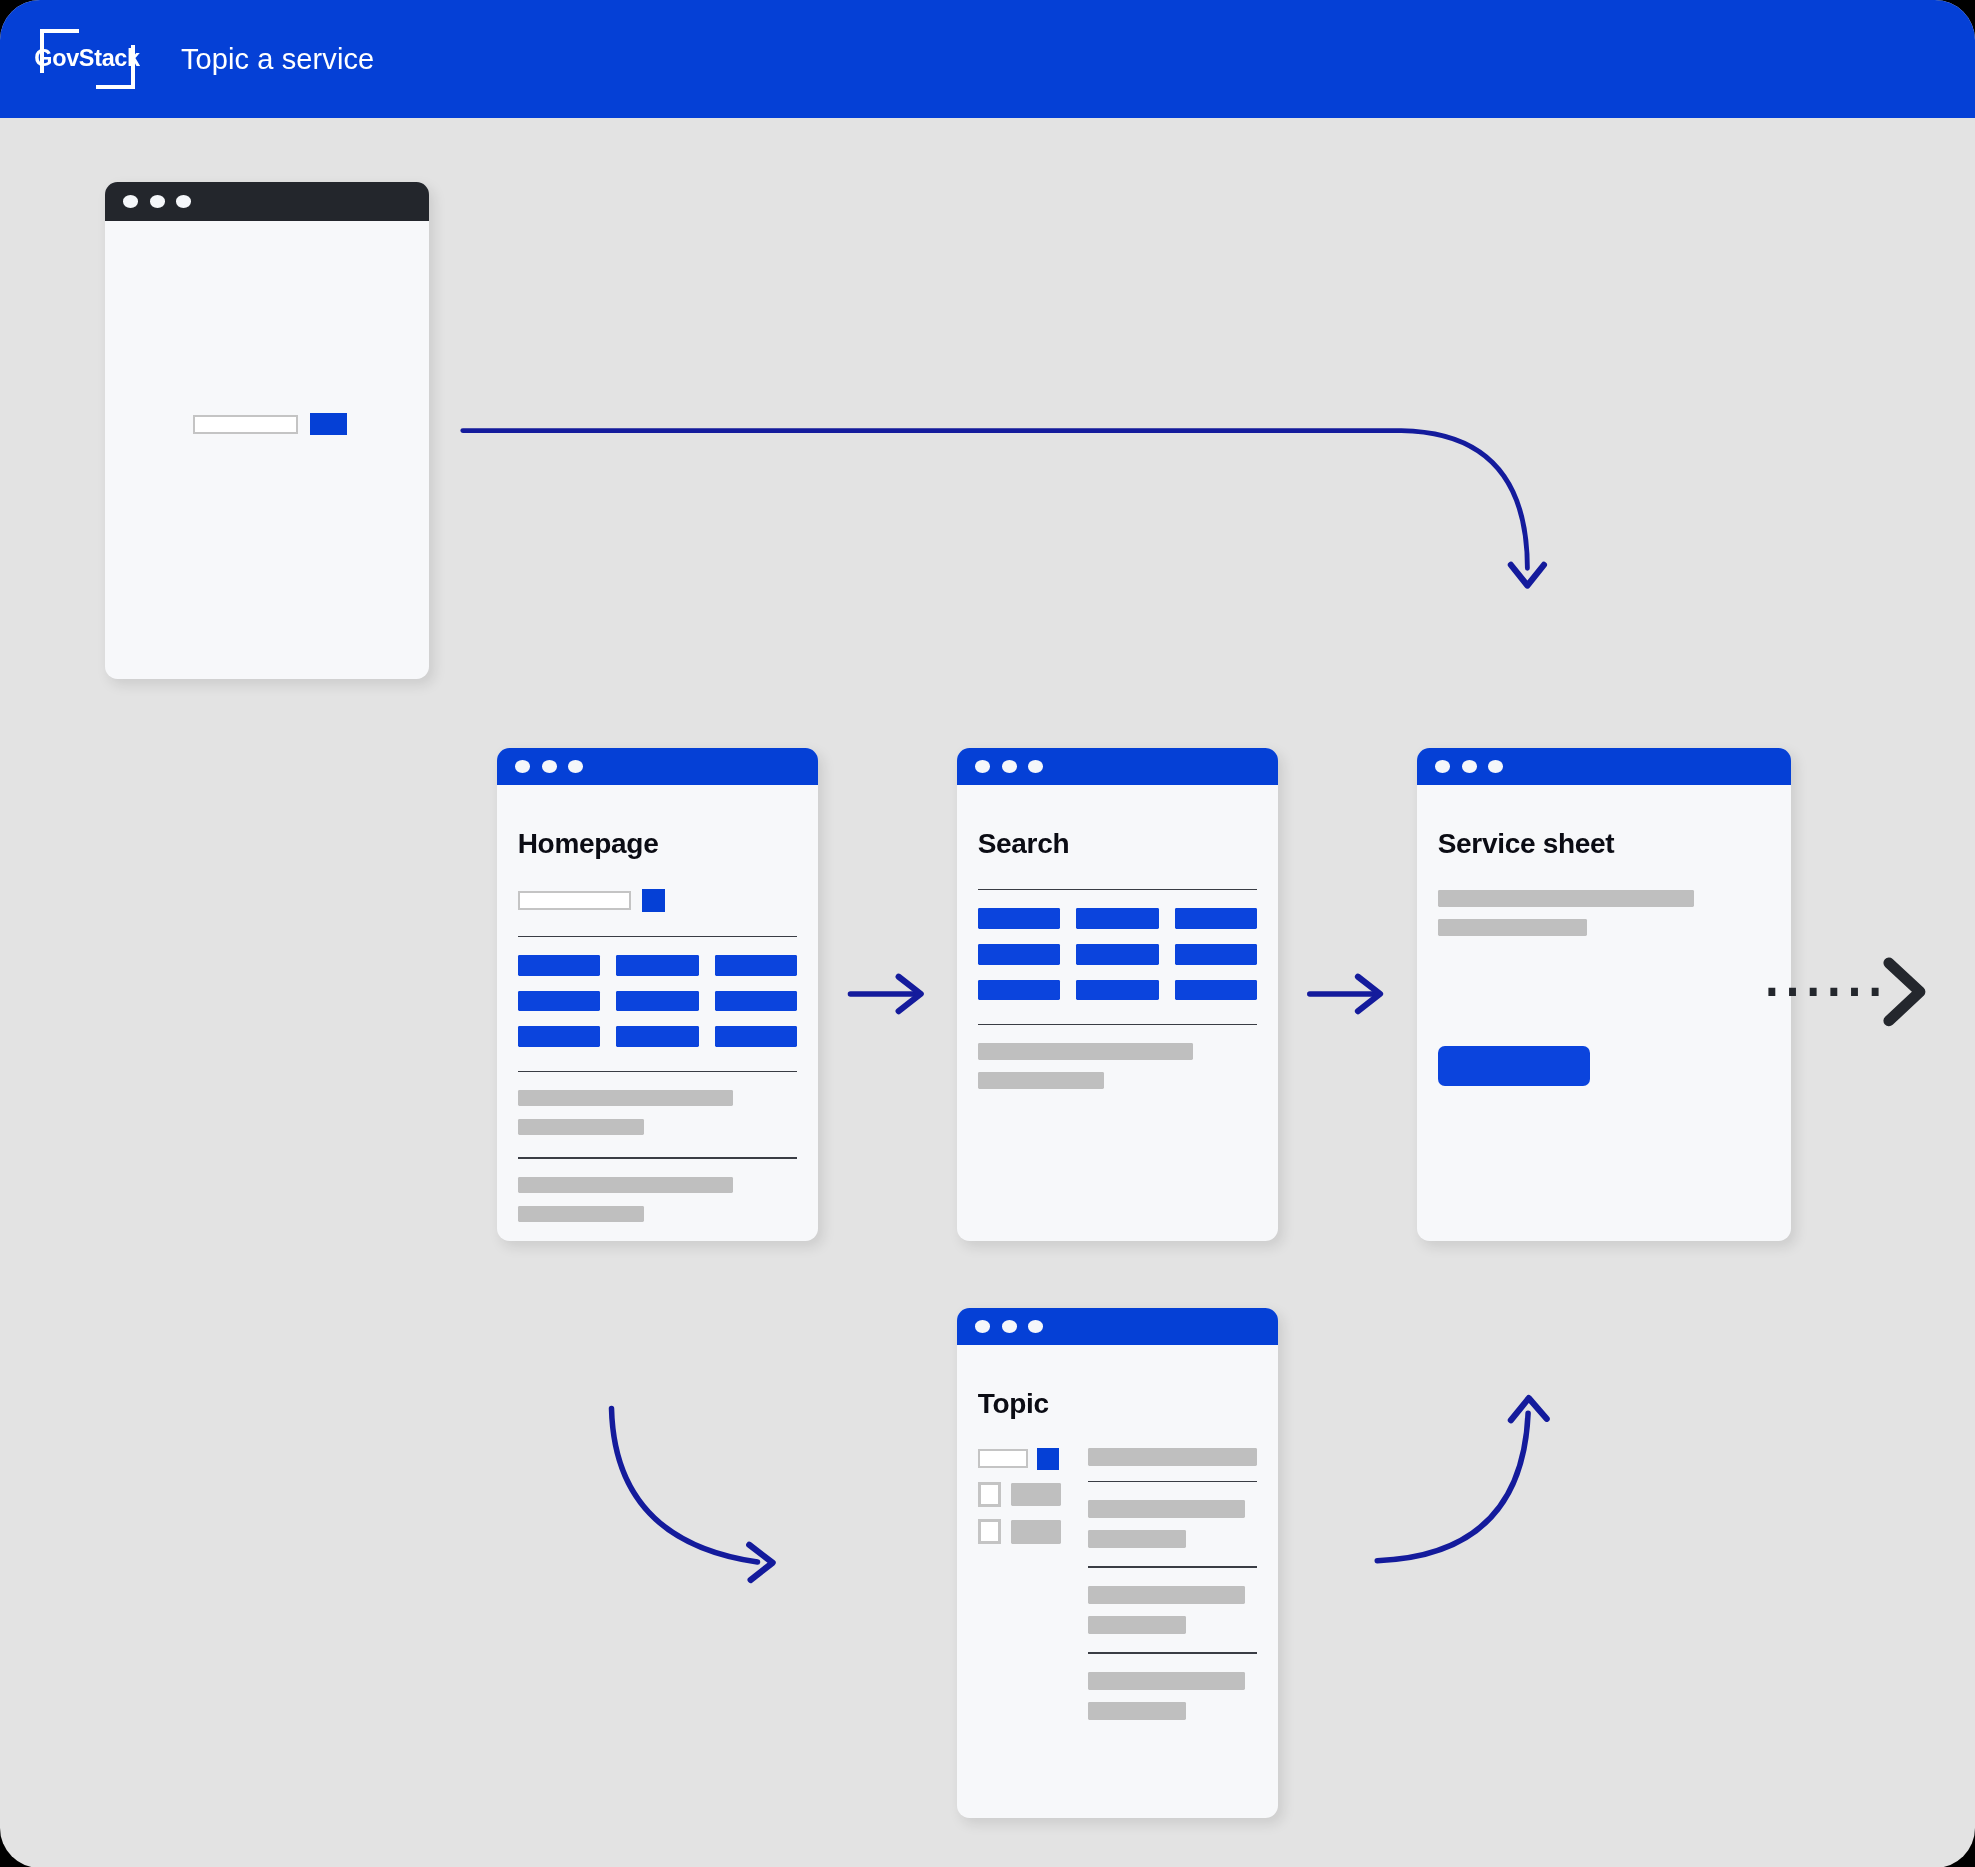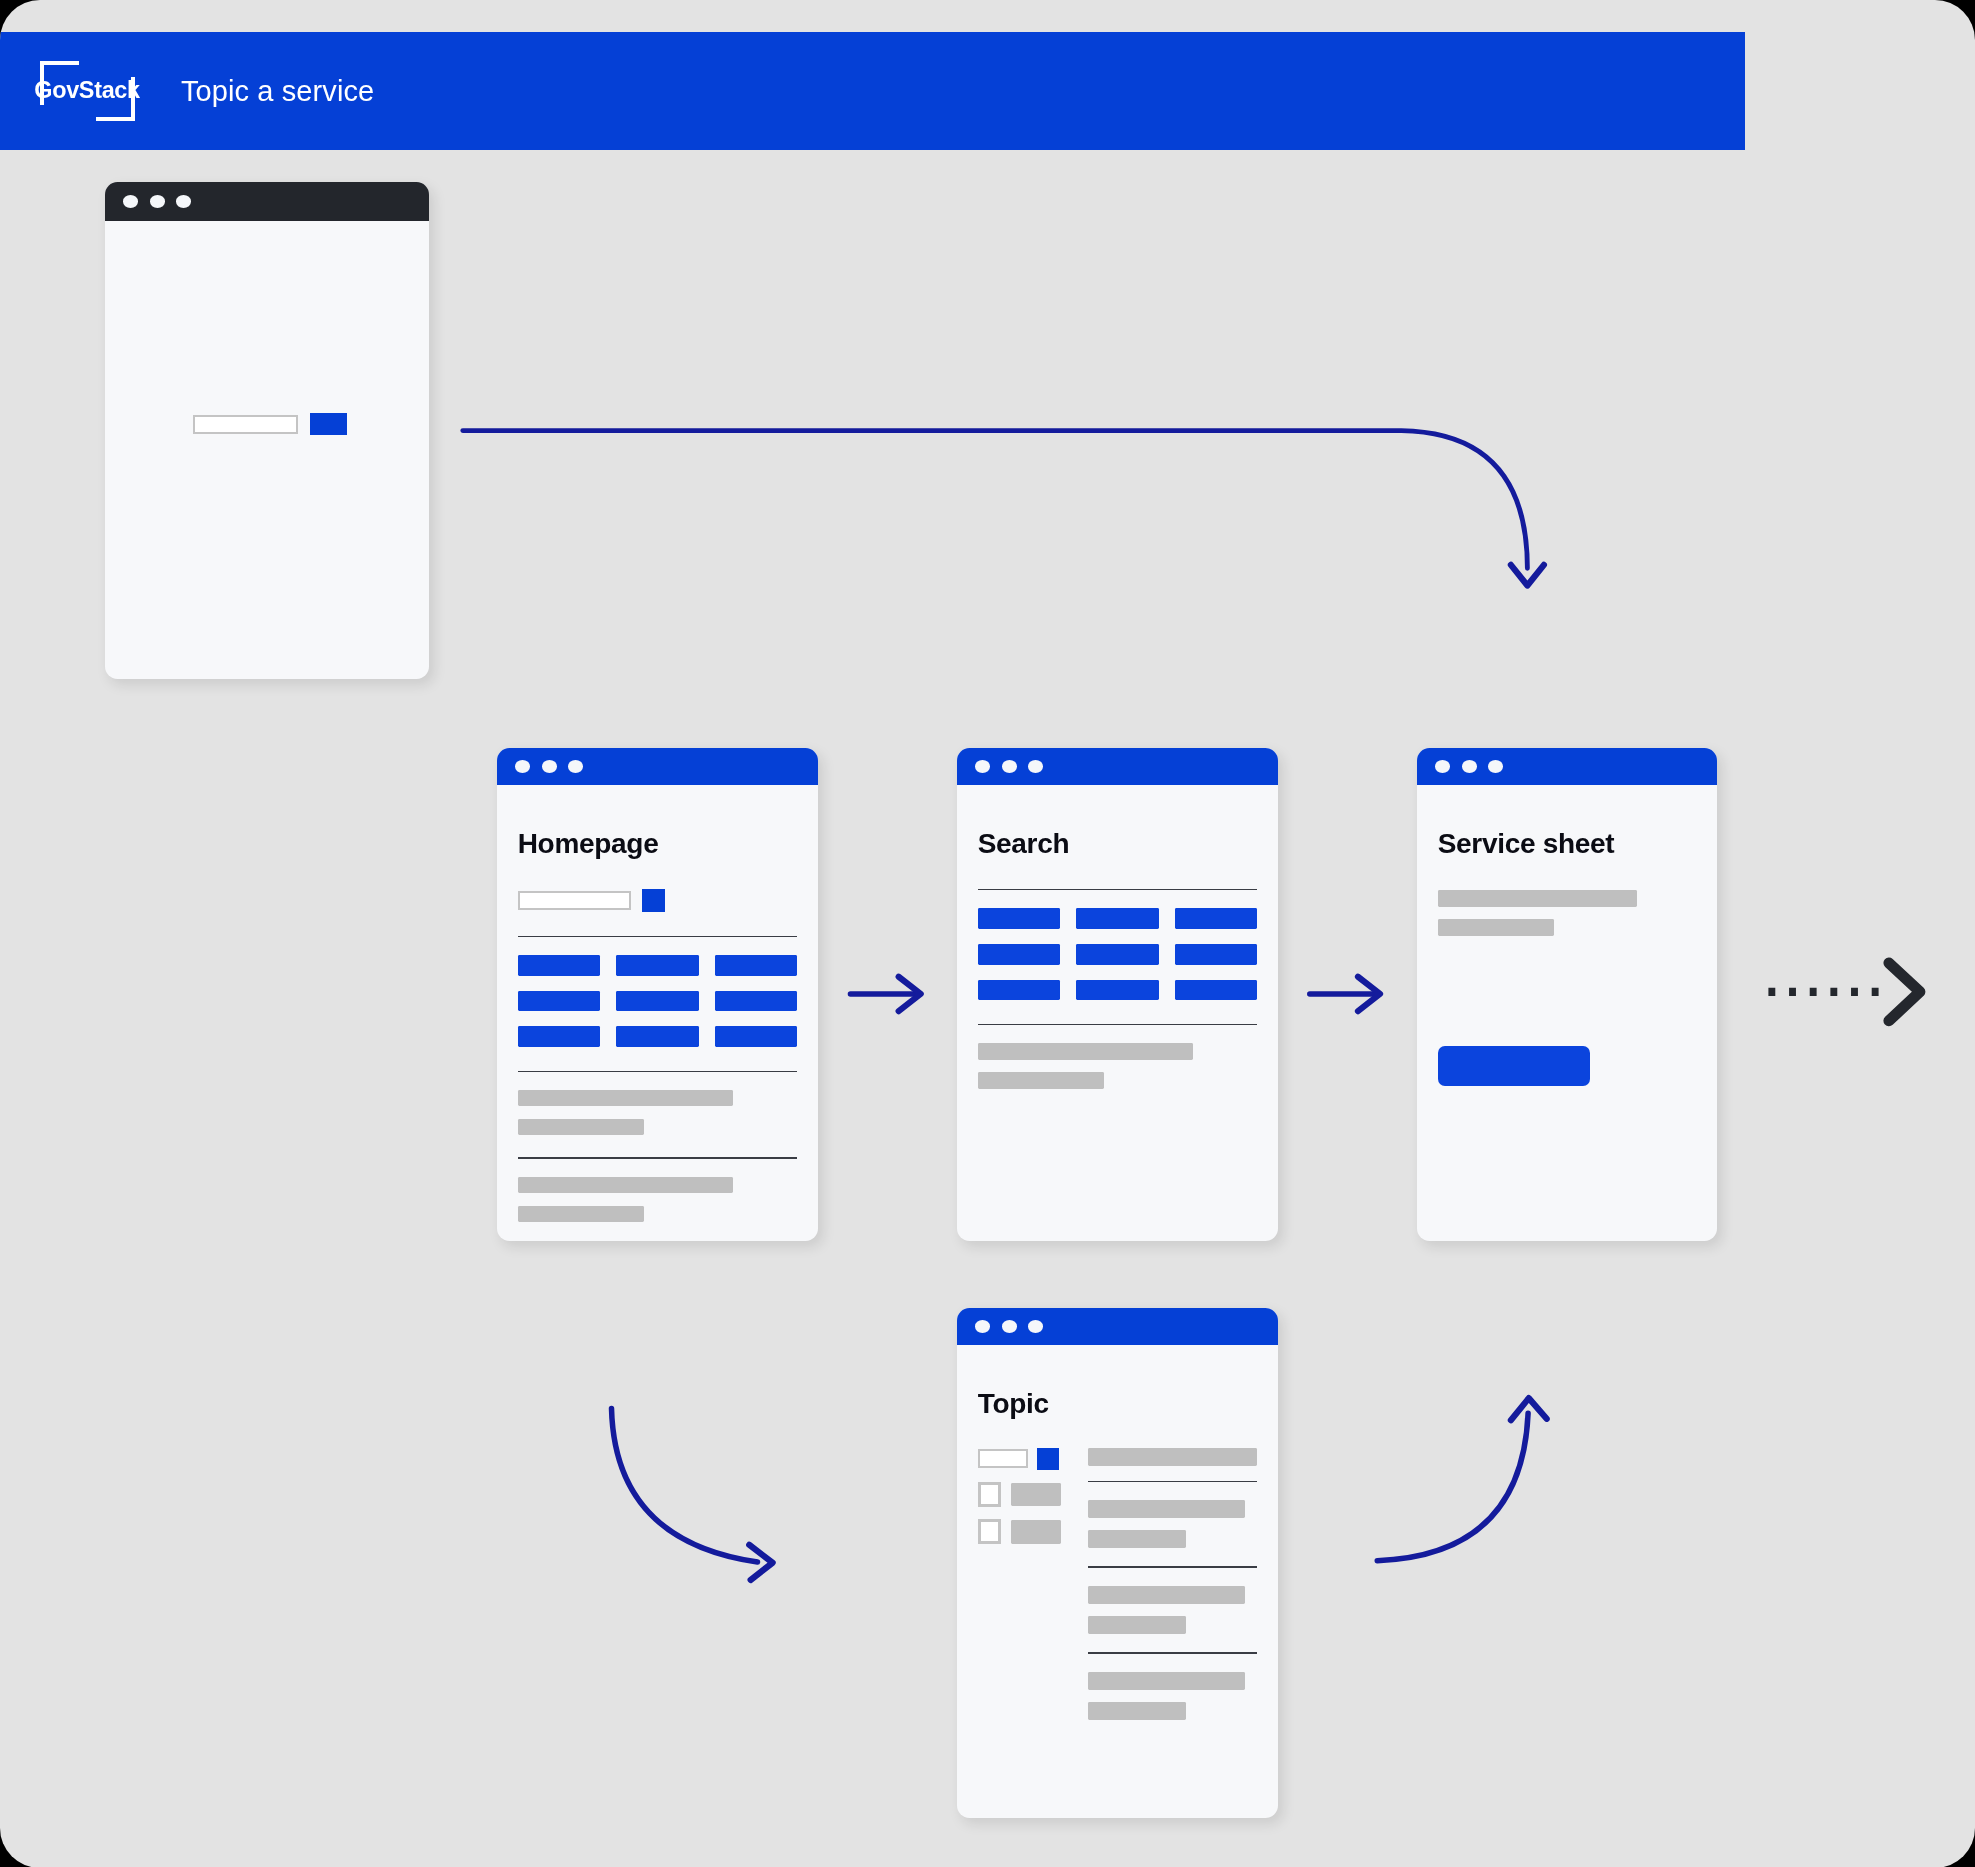--- a/index.html
+++ b/index.html
@@ -18,26 +18,25 @@
     height: 1868px;
     background: #E3E3E3;
     border-radius: 40px;
     overflow: hidden;
   }
 
   
   #header {
     position: absolute;
     left: 0; top: 0;
-    width: 1745px;
+    width: 1975px;
     height: 118px;
     background: #0540D6;
     display: flex;
     align-items: center;
-    margin-top: 32px;
   }
   #header-inner {
     display: flex;
     align-items: center;
     padding-left: 36px;
   }
   .logo-wrap {
     position: relative;
     width: 102px;
     height: 63px;
@@ -134,21 +133,21 @@
     display: flex; align-items: center; gap: 12.4px;
   }
   #landing-search-row .searchbox { width: 105px; }
   #landing-search-row .blue-btn-sm { width: 37px; height: 22px; }
 
   
   #card-homepage { left: 497px; top: 748px; width: 321px; height: 493px; }
   
   #card-topic { left: 957px; top: 748px; width: 321px; height: 493px; }
   
-  #card-service { left: 1417px; top: 748px; width: 300px; height: 493px; }
+  #card-service { left: 1417px; top: 748px; width: 374px; height: 493px; }
   
   #card-search { left: 957px; top: 1308px; width: 321px; height: 510px; }
 
   .card-heading-wrap { padding-top: 43px; padding-bottom: 6.9px; }
 
   .search-row {
     display: flex; align-items: center; gap: 11px;
     margin-top: 22px;
   }
   .search-row .searchbox { width: 113px; }

